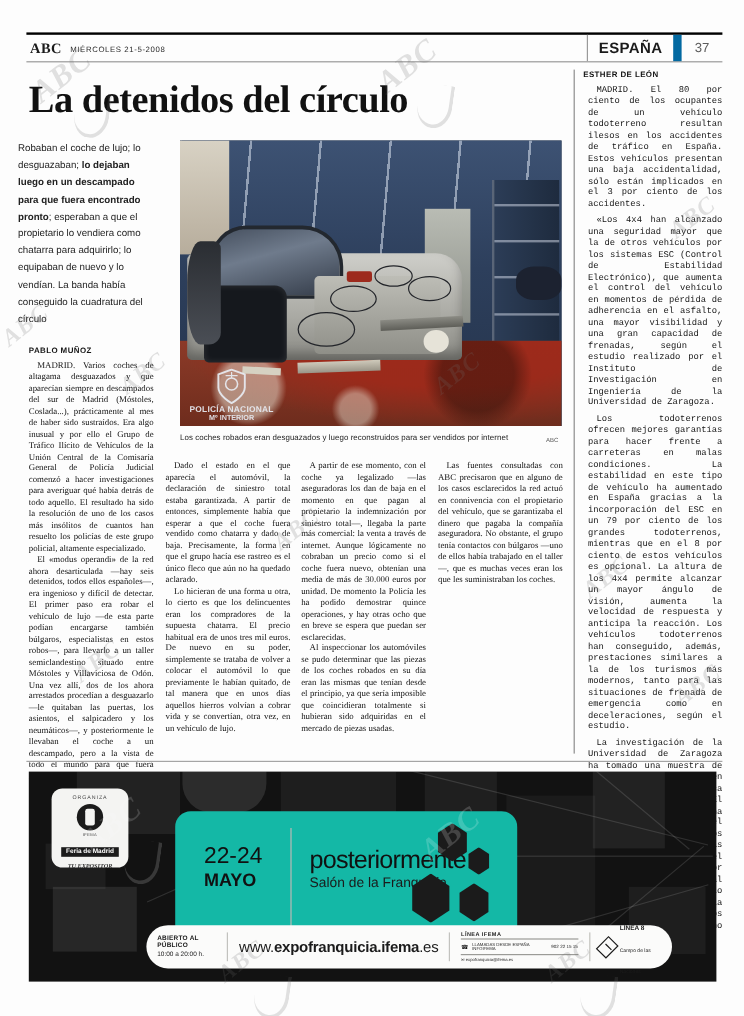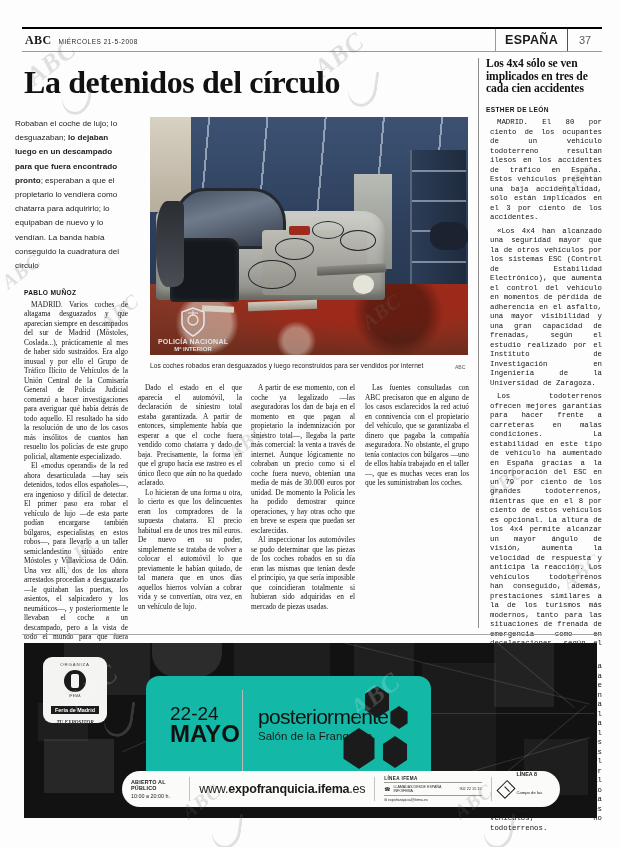--- a/index.html
+++ b/index.html
@@ -75,21 +75,21 @@
     padding: 0 9px;
     border-left: 1px solid #9a9a9a;
     font-family: "Liberation Sans", sans-serif;
     font-weight: bold;
     font-size: 12.5px;
     letter-spacing: 0.3px;
   }
   .mh-page {
     display: flex; align-items: center; justify-content: center;
     width: 34px;
-    border-left: 1px solid #0369a1;
+    border-left: 7px solid #0369a1;
     font-family: "Liberation Sans", sans-serif;
     font-size: 11px;
     color: #5c5c5c;
   }
 
   
   .headline {
     position: absolute;
     left: 24px; top: 66px;
     width: 430px;
@@ -426,21 +426,21 @@
   }
   .ad-dates .d1 {
     font-family: "Liberation Sans", sans-serif;
     font-size: 19px;
     color: #111;
     line-height: 20px;
   }
   .ad-dates .d2 {
     font-family: "Liberation Sans", sans-serif;
     font-weight: bold;
-    font-size: 24px;
+    font-size: 15px;
     color: #111;
     line-height: 20px;
   }
   .ad-divider {
     position: absolute;
     left: 96px; top: 14px;
     width: 1px; height: 84px;
     background: #b9b9b5;
   }
   .ad-brand {
@@ -648,21 +648,20 @@
     <div class="col col3">
       <p>A partir de ese momento, con el coche ya legalizado —las aseguradoras los dan de baja en el momento en que pagan al propietario la indemnización por siniestro total—, llegaba la parte más comercial: la venta a través de internet. Aunque lógicamente no cobraban un precio como si el coche fuera nuevo, obtenían una media de más de 30.000 euros por unidad. De momento la Policía les ha podido demostrar quince operaciones, y hay otras ocho que en breve se espera que puedan ser esclarecidas.</p>
       <p>Al inspeccionar los automóviles se pudo determinar que las piezas de los coches robados en su día eran las mismas que tenían desde el principio, ya que sería imposible que coincidieran totalmente si hubieran sido adquiridas en el mercado de piezas usadas.</p>
     </div>
     <div class="col col4">
       <p>Las fuentes consultadas con ABC precisaron que en alguno de los casos esclarecidos la red actuó en connivencia con el propietario del vehículo, que se garantizaba el dinero que pagaba la compañía aseguradora. No obstante, el grupo tenía contactos con búlgaros —uno de ellos había trabajado en el taller—, que es muchas veces eran los que les suministraban los coches.</p>
     </div>
   </div>
 
   <div class="side">
-    <div class="side-head">Los 4x4 sólo se ven implicados en tres de cada cien accidentes</div>
     <div class="side-body">
       <div class="byline">ESTHER DE LEÓN</div>
       <p>MADRID. El 80 por ciento de los ocupantes de un vehículo todoterreno resultan ilesos en los accidentes de tráfico en España. Estos vehículos presentan una baja accidentalidad, sólo están implicados en el 3 por ciento de los accidentes.</p>
       <p>«Los 4x4 han alcanzado una seguridad mayor que la de otros vehículos por los sistemas ESC (Control de Estabilidad Electrónico), que aumenta el control del vehículo en momentos de pérdida de adherencia en el asfalto, una mayor visibilidad y una gran capacidad de frenadas, según el estudio realizado por el Instituto de Investigación en Ingeniería de la Universidad de Zaragoza.</p>
       <p>Los todoterrenos ofrecen mejores garantías para hacer frente a carreteras en malas condiciones. La estabilidad en este tipo de vehículo ha aumentado en España gracias a la incorporación del ESC en un 79 por ciento de los grandes todoterrenos, mientras que en el 8 por ciento de estos vehículos es opcional. La altura de los 4x4 permite alcanzar un mayor ángulo de visión, aumenta la velocidad de respuesta y anticipa la reacción. Los vehículos todoterrenos han conseguido, además, prestaciones similares a la de los turismos más modernos, tanto para las situaciones de frenada de emergencia como en deceleraciones, según el estudio.</p>
       <p>La investigación de la Universidad de Zaragoza ha tomado una muestra de 731 accidentes reales en la provincia de Huesca durante el año 2007. El estudio sólo ha conseguido obtener el porcentaje de los todoterrenos, mientras que aún no publicará el total de un tanto por ciento de turismos al total de vehículos, lo que se añade a la comparativa con otros vehículos, no todoterrenos.</p>
     </div>
   </div>
 
   <div class="rule-bottom"></div>

